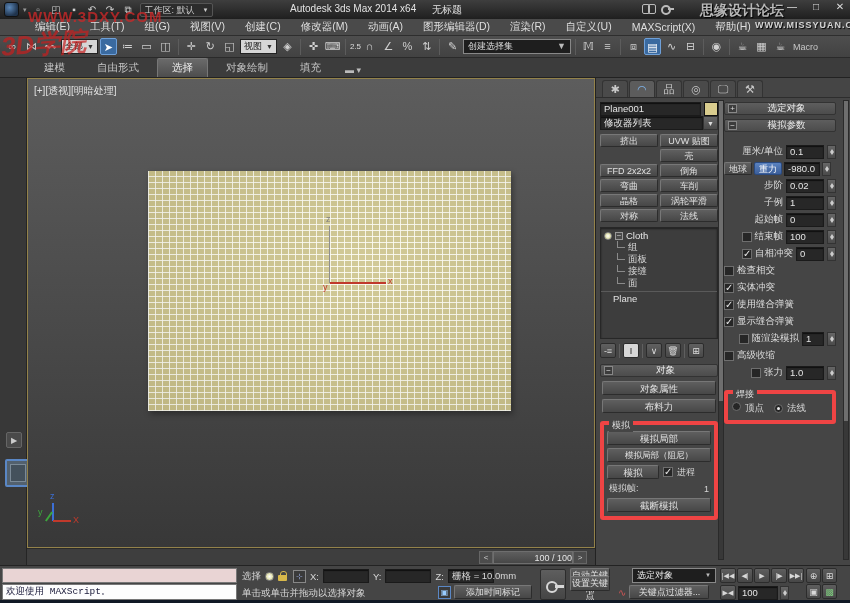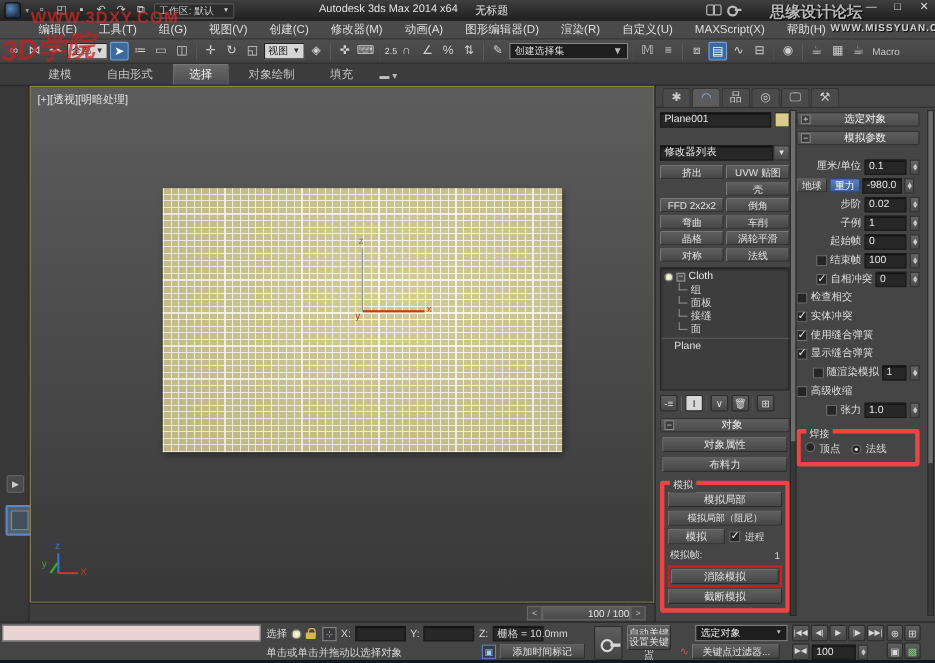--- a/index.html
+++ b/index.html
@@ -93,21 +93,21 @@
   .cptab.active { background:#5c5c5c; color:#7fb2e8; }
   #cp-cols { display:flex; }
   #cp-left { width:124px; padding:4px 2px 0 4px; }
   #cp-right { width:120px; padding:4px 4px 0 4px; }
   #cp-scroll1 { position:absolute; left:718px; top:100px; width:6px; height:460px; background:#383838; border:1px solid #2a2a2a; }
   #cp-scroll1::after { content:""; position:absolute; left:0; top:0; width:4px; height:300px; background:#6e6e6e; }
   #cp-scroll2 { position:absolute; right:1px; top:100px; width:6px; height:460px; background:#383838; border:1px solid #2a2a2a; }
   #cp-scroll2::after { content:""; position:absolute; left:0; top:0; width:4px; height:320px; background:#6e6e6e; }
 
   .fld { background:#272727; border:1px solid #1a1a1a; box-shadow:inset 0 1px 1px rgba(0,0,0,.6); color:#e4e4e4; font-size:9.5px; height:14px; line-height:12px; padding:0 3px; }
-  .namerow { display:flex; gap:3px; margin-bottom:16px; }
+  .namerow { display:flex; gap:3px; margin-bottom:0; }
   .namerow .fld { flex:1; }
   .swatch { width:14px; height:14px; background:#d9cc8e; border:1px solid #111; }
   .modlist { display:flex; margin-bottom:4px; }
   .modlist .fld { flex:1; }
   .modlist .car { width:15px; height:14px; background:linear-gradient(#666,#4a4a4a); border:1px solid #333; color:#ddd; font-size:7px; text-align:center; line-height:13px; }
 
   .btn { background:linear-gradient(#5f5f5f,#474747); border:1px solid #2c2c2c; border-top-color:#777; border-left-color:#777; color:#e0e0e0; font-size:9.5px; text-align:center; height:14px; line-height:13px; border-radius:2px; }
   .modgrid { display:grid; grid-template-columns:1fr 1fr; gap:2px; margin-bottom:5px; }
   .modgrid .btn { height:13px; line-height:12px; font-size:9px; }
   .modgrid .blank { background:none; border:none; }
@@ -403,23 +403,20 @@
         <div class="btn" style="margin-bottom:3px;font-size:8.5px">模拟局部（阻尼）</div>
         <div class="simrow">
           <div class="btn" style="width:52px">模拟</div>
           <span class="cb on"></span>
           <span style="font-size:9px">进程</span>
         </div>
         <div class="simrow" style="justify-content:space-between;padding:0 2px">
           <span style="font-size:9px">模拟帧:</span>
           <span style="font-size:9px">1</span>
         </div>
-        <div class="redbox">
-          <div class="btn">消除模拟</div>
-        </div>
         <div class="btn">截断模拟</div>
       </div>
     </div>
 
     <div id="cp-right">
       <div class="rollhdr">
         <span class="pm">+</span>
         <span class="ttl">选定对象</span>
       </div>
       <div class="rollhdr">
@@ -511,20 +508,21 @@
         </div>
       </div>
     </div>
   </div>
 </div>
 <div id="cp-scroll1"></div>
 <div id="cp-scroll2"></div>
 
 <div id="statusbar" class="abs">
   <div id="listener-pink"></div>
+  <div id="listener-white">欢迎使用 MAXScript。</div>
   <div class="sb-row1">
     <span class="sb-lbl">选择</span>
     <span class="bulb" style="width:9px;height:9px"></span>
     <span class="lockicon"></span>
     <span class="absrel">⊹</span>
     <span class="sb-lbl">X:</span>
     <span class="fld coordfld"></span>
     <span class="sb-lbl">Y:</span>
     <span class="fld coordfld"></span>
     <span class="sb-lbl">Z:</span>

